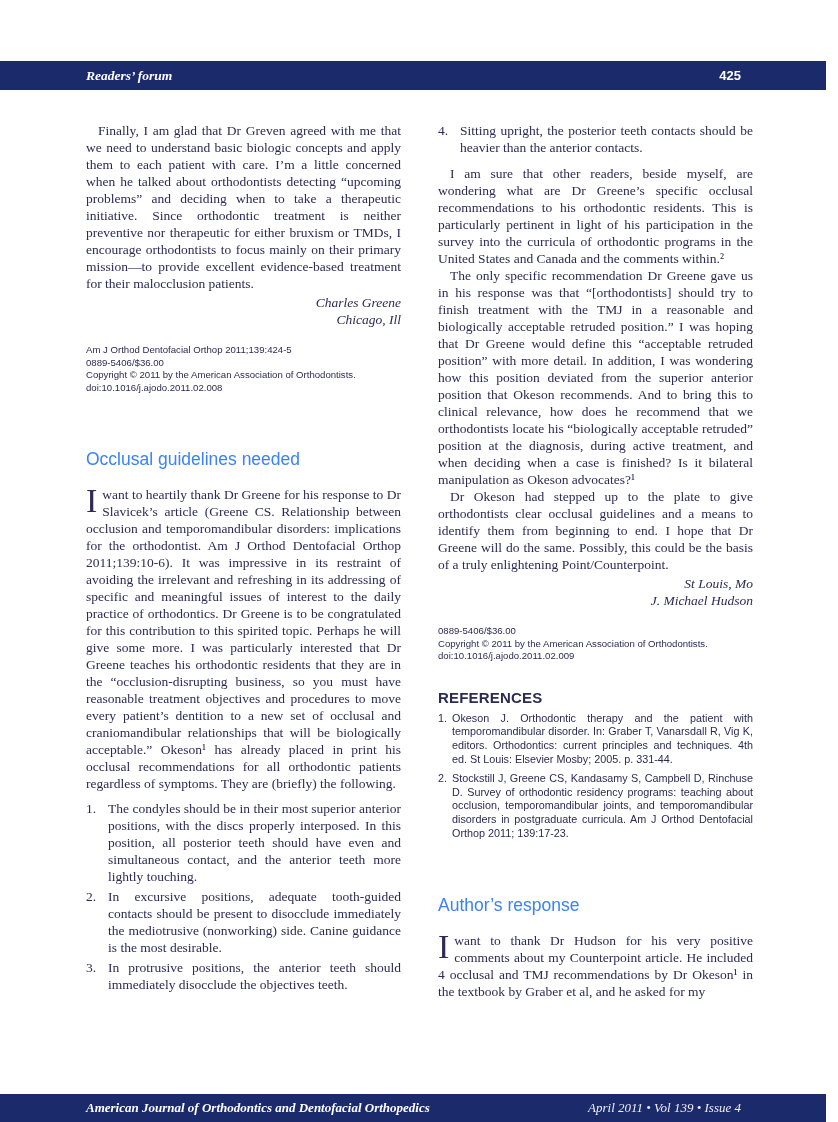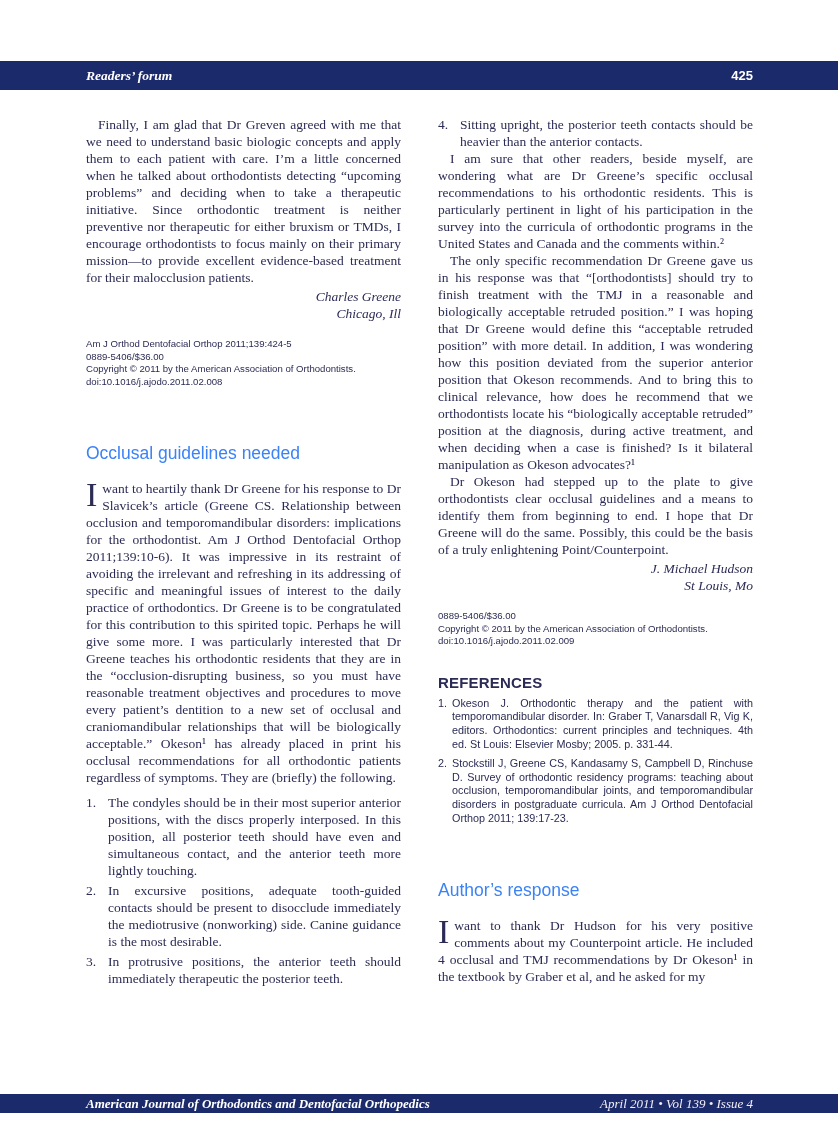--- a/index.html
+++ b/index.html
@@ -3,33 +3,33 @@
 <meta charset="utf-8">
 <style>
   * { margin:0; padding:0; box-sizing:border-box; }
   html,body { background:#ffffff; }
   .page {
     position:relative; width:838px; height:1122px; background:#ffffff;
     font-family:"Liberation Serif", serif; color:#2b2b55; overflow:hidden;
   }
   
   .bar {
-    position:absolute; left:0; right:0; background:#1b2a6b; color:#ffffff;
+    position:absolute; left:0; right:12px; background:#1b2a6b; color:#ffffff;
     display:flex; align-items:center; justify-content:space-between;
     padding:0 85px 0 86px;
   }
   .bar.top-bar { top:61px; height:29px; }
-  .bar.bottom-bar { top:1094px; height:19px; }
+  .bar.bottom-bar { top:1094px; height:28px; }
   .running-title { font-style:italic; font-weight:bold; font-size:13.5px; }
   .page-number { font-weight:bold; font-size:13px; font-family:"Liberation Sans", sans-serif;text-align:center; }
   .journal-title { font-style:italic; font-weight:bold; font-size:13px; }
   .issue-info { font-style:italic; font-size:13px; color:#f3eef6; }
 
   
-  .content { position:absolute; top:116px; left:86px; width:667px; display:flex; column-gap:37px; }
+  .content { position:absolute; top:122px; left:86px; width:667px; display:flex; column-gap:37px; }
   .col { width:315px; }
 
   p.body, .numitem { font-size:13.5px; line-height:17px; text-align:justify; hyphens:auto; }
   p.indent { text-indent:12px; }
 
   .signature { text-align:right; font-style:italic; font-size:13.5px; line-height:17px; margin-top:2px; }
 
   .cite { font-family:"Liberation Sans", sans-serif; font-size:9.6px; line-height:12.6px; margin-top:16px; }
 
   .letter-title {
@@ -39,21 +39,21 @@
   .dropcap {
     float:left; font-size:34px; line-height:28px; padding:1px 5px 0 0; color:#2b2b55;
   }
 
   .numlist { margin-top:8px; }
   .numitem { display:flex; }
   .numitem + .numitem { margin-top:3px; }
   .numitem .num { flex:0 0 22px; text-align:left; }
   .numitem .txt { flex:1;font-family:Liberation Serif, serif; }
 
-  .after-list { margin-top:0; }
+  .after-list { margin-top:9px; }
 
   .refs-heading {
     font-family:"Liberation Sans", sans-serif; font-weight:bold;
     font-size:15px; color:#2b2b55; margin-top:26px; letter-spacing:0.2px;
   }
   .ref-item {
     display:flex; font-family:"Liberation Sans", sans-serif;
     font-size:10.8px; line-height:13.6px; text-align:justify; margin-top:6px; hyphens:auto;
   }
   .ref-item .num { flex:0 0 14px; }
@@ -96,38 +96,38 @@
         <div class="numitem">
           <span class="num">1.</span>
           <span class="txt">The condyles should be in their most superior anterior positions, with the discs properly interposed. In this position, all posterior teeth should have even and simultaneous contact, and the anterior teeth more lightly touching.</span>
         </div>
         <div class="numitem">
           <span class="num">2.</span>
           <span class="txt">In excursive positions, adequate tooth-guided contacts should be present to disocclude immediately the mediotrusive (nonworking) side. Canine guidance is the most desirable.</span>
         </div>
         <div class="numitem">
           <span class="num">3.</span>
-          <span class="txt">In protrusive positions, the anterior teeth should immediately therapeutic the posterior teeth.</span>
+          <span class="txt">In protrusive positions, the anterior teeth should immediately disocclude the objectives teeth.</span>
         </div>
       </div>
     </section>
 
     <section class="col">
       <div class="numitem">
         <span class="num">4.</span>
         <span class="txt">Sitting upright, the posterior teeth contacts should be heavier than the anterior contacts.</span>
       </div>
 
       <p class="body indent after-list">I am sure that other readers, beside myself, are wondering what are Dr Greene’s specific occlusal recommendations to his orthodontic residents. This is particularly pertinent in light of his participation in the survey into the curricula of orthodontic programs in the United States and Canada and the comments within.²</p>
       <p class="body indent">The only specific recommendation Dr Greene gave us in his response was that “[orthodontists] should try to finish treatment with the TMJ in a reasonable and biologically acceptable retruded position.” I was hoping that Dr Greene would define this “acceptable retruded position” with more detail. In addition, I was wondering how this position deviated from the superior anterior position that Okeson recommends. And to bring this to clinical relevance, how does he recommend that we orthodontists locate his “biologically acceptable retruded” position at the diagnosis, during active treatment, and when deciding when a case is finished? Is it bilateral manipulation as Okeson advocates?¹</p>
       <p class="body indent">Dr Okeson had stepped up to the plate to give orthodontists clear occlusal guidelines and a means to identify them from beginning to end. I hope that Dr Greene will do the same. Possibly, this could be the basis of a truly enlightening Point/Counterpoint.</p>
 
       <div class="signature">
+        <div>St Louis, Mo</div>
         <div>J. Michael Hudson</div>
-        <div>St Louis, Mo</div>
       </div>
 
       <div class="cite">
         <div>0889-5406/$36.00</div>
         <div>Copyright © 2011 by the American Association of Orthodontists.</div>
         <div>doi:10.1016/j.ajodo.2011.02.009</div>
       </div>
 
       <h3 class="refs-heading">REFERENCES</h3>
 

